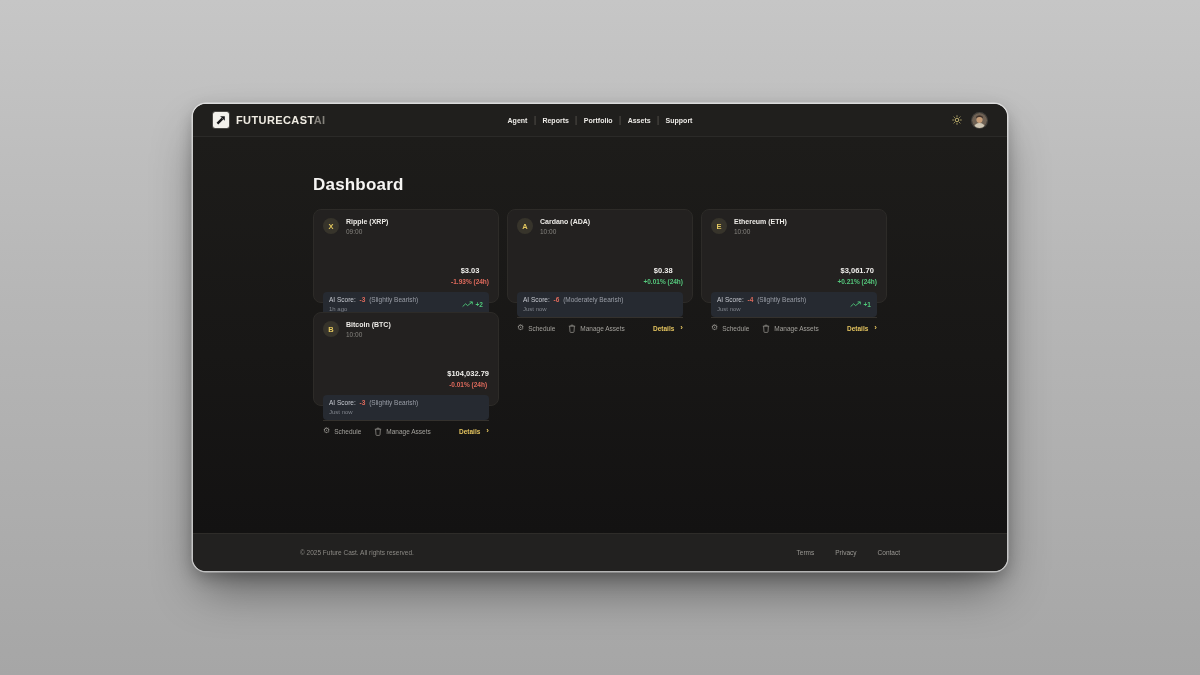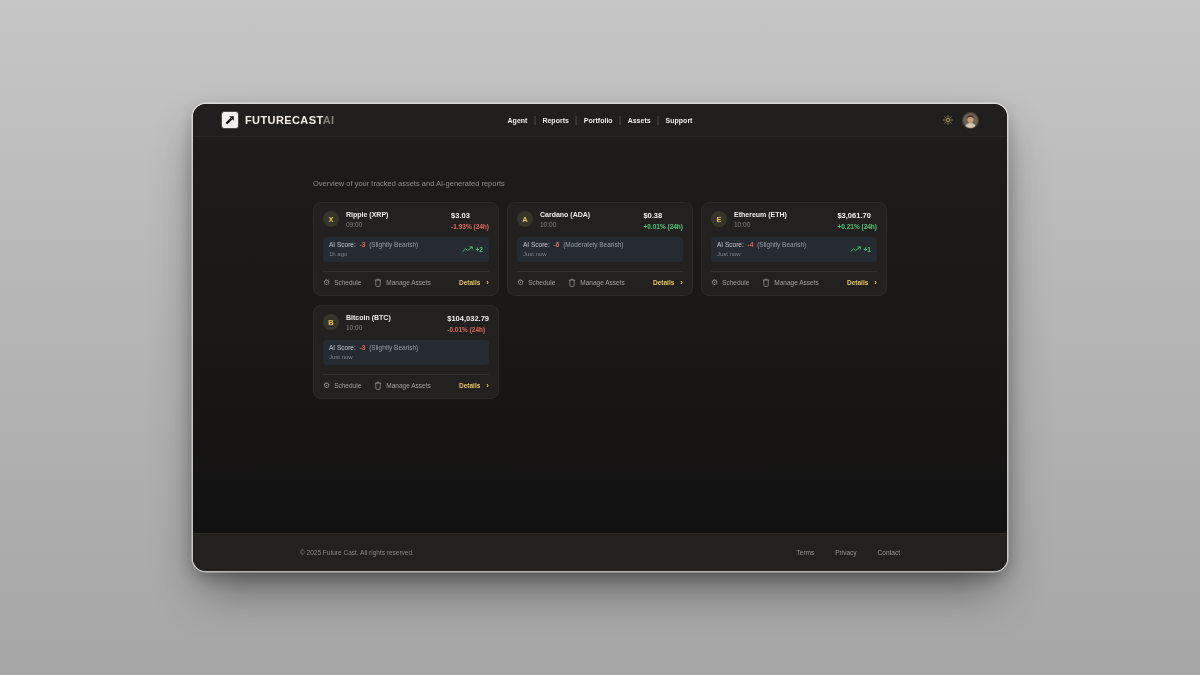--- a/index.html
+++ b/index.html
@@ -14,21 +14,21 @@
   .window {
     position:absolute; left:193px; top:104px; width:814px; height:467px;
     border-radius:13px; overflow:hidden; background:#1b1a18;
     box-shadow:0 0 0 1.5px rgba(255,255,255,.55), 0 24px 48px -8px rgba(0,0,0,.45), 0 6px 16px rgba(0,0,0,.25);
     display:flex; flex-direction:column;
   }
 
   
   .app-header {
     height:33px; flex:0 0 33px; background:#201f1d; border-bottom:1px solid #2b2a28;
-    display:flex; align-items:center; padding:0 29px; position:relative;text-align:right;
+    display:flex; align-items:center; padding:0 20px; position:relative;text-align:right;
   }
   .brand { display:flex; align-items:center; gap:7px; }
   .logo-box {
     width:16px; height:16px; background:#f3f1ec; border-radius:2.5px;
     display:grid; place-items:center; box-shadow:0 0 0 1px #4a4845;
   }
   .brand-text { font-size:11px; font-weight:bold; letter-spacing:.4px; color:#f0ece3; }
   .brand-text .suffix { color:#85827c; }
   .nav {
     position:absolute; left:50%; transform:translateX(-50%);
@@ -59,21 +59,21 @@
   }
   .card-head { display:flex; align-items:flex-start; }
   .asset-avatar {
     width:16px; height:16px; border-radius:50%; background:#37342b;
     color:#e3c75e; font-size:7.5px; font-weight:bold;
     display:grid; place-items:center; flex:0 0 16px;
   }
   .asset-id { margin-left:7px; }
   .asset-name { font-size:7px; font-weight:bold; color:#edebe7; }
   .asset-time { font-size:6.5px; color:#86847f; margin-top:2.5px; }
-  .price-block { margin-left:auto; text-align:left; }
+  .price-block { margin-left:auto; text-align:center;margin-top:48px; }
   .asset-price { font-size:7.5px; font-weight:bold; color:#f0efec; }
   .price-change { font-size:6.5px; margin-top:2.5px; font-weight:bold; }
   .price-change.up { color:#55c77c; }
   .price-change.down { color:#df6a5c; }
 
   .ai-box {
     margin-top:7px; background:#262a31; border-radius:4px; padding:4px 6px;
     display:flex; align-items:center; justify-content:space-between; min-height:25px;
   }
   .ai-line1 { font-size:6.5px; color:#c6c9d0; }
@@ -149,21 +149,21 @@
           <circle cx="7.5" cy="6.8" r="3.1" fill="#c79d78"></circle>
           <path d="M3.9,6.4 a3.6,3.6 0 0 1 7.2,0 l-0.4,-1.7 a3.4,3.4 0 0 0 -6.4,0 z" fill="#40312a"></path>
           <path d="M4.0,5.2 q3.5,-2.6 7.0,0 l-0.4,-1.6 q-3.1,-2 -6.2,0 z" fill="#40312a"></path>
         </svg>
       </span>
     </div>
   </div>
 
   <div class="main">
     <div class="content">
-      <div class="page-subtitle">Overview of your tracked assets and AI-generated reports</div>
+      <div class="page-title">Dashboard</div>
       <div class="card-grid">
           <div class="card">
     <div class="card-head">
       <span class="asset-avatar">X</span>
       <span class="asset-id">
         <div class="asset-name">Ripple (XRP)</div>
         <div class="asset-time">09:00</div>
       </span>
       <span class="price-block">
         <div class="asset-price">$3.03</div>

